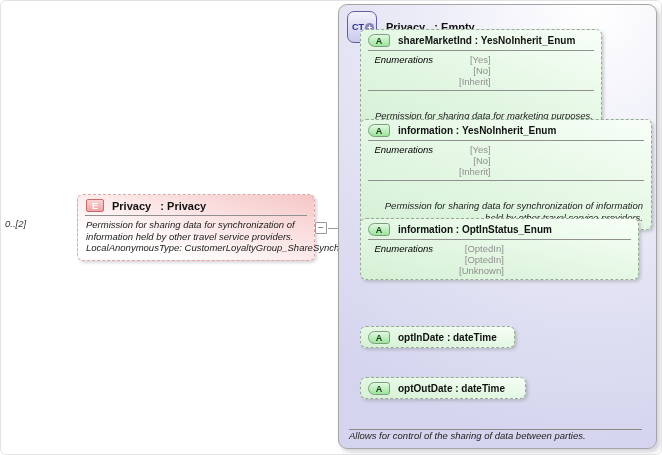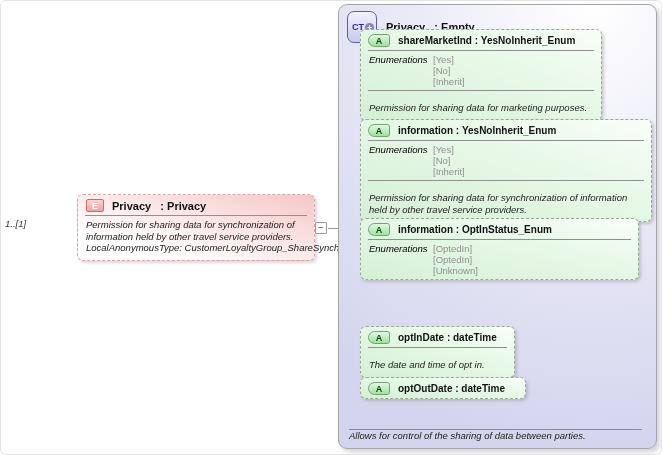--- a/index.html
+++ b/index.html
@@ -61,38 +61,38 @@
     box-shadow:2px 2px 3px rgba(120,130,120,.35);
   }
   .attr-box .box-header{padding:4px 8px 3px 7px;font-size:10px;}
   .a-badge{
     flex:0 0 auto;width:22px;height:13px;margin-right:8px;
     border:1px solid #79a079;border-radius:7px 3px 3px 7px;
     background:linear-gradient(#e2f8e2,#9ce49c);
     color:#174017;font-size:9px;font-weight:bold;text-align:center;line-height:12px;
   }
   .attr-section{margin:0 7px;border-top:1px solid #909090;padding:3px 1px;}
-  .enum-row{display:flex;font-size:9.5px;line-height:11px;}
+  .enum-row{display:flex;font-size:9.5px;line-height:11px;text-align:right;}
   .enum-label{flex:0 0 64px;font-style:italic;color:#000;}
-  .enum-values{color:#8f8f8f;}
-  .attr-desc{margin:0 7px;border-top:1px solid #909090;padding:11px 1px 6px 1px;
-    font-size:9.5px;font-style:italic;color:#222;line-height:11.5px;}
+  .enum-values{color:#8f8f8f;margin-left:26px;}
+  .attr-desc{margin:0 7px;border-top:1px solid #909090;padding:19px 1px 6px 1px;
+    font-size:9.5px;font-style:italic;color:#222;line-height:11.5px;text-align:right;}
   
   .ct-annotation{
     position:absolute;left:10px;right:14px;top:424px;
     border-top:1px solid #8a8a8a;
     font-size:9.5px;font-style:italic;color:#222;
   }
 </style>
 </head>
 <body>
 
 <div class="canvas">
 
-  <div class="cardinality">1..[1]</div>
+  <div class="cardinality">0..[2]</div>
 
   <div class="element-box">
     <div class="box-header">
       <span class="e-badge">E</span>
       <span>Privacy</span>
         <span class="colon">   : </span>
         <span>Privacy</span>
     </div>
     <div class="box-body">
       <div>Permission for sharing data for synchronization of information held by other travel service providers.</div>
@@ -176,21 +176,20 @@
       </div>
     </div>
 
     <div class="attr-box" style="left:21px;top:321px;width:155px;">
       <div class="box-header">
         <span class="a-badge">A</span>
         <span>optInDate</span>
           <span class="colon"> : </span>
           <span>dateTime</span>
       </div>
-      <div class="attr-desc">The date and time of opt in.</div>
     </div>
 
     <div class="attr-box" style="left:21px;top:372px;width:166px;">
       <div class="box-header">
         <span class="a-badge">A</span>
         <span>optOutDate</span>
           <span class="colon"> : </span>
           <span>dateTime</span>
       </div>
     </div>

